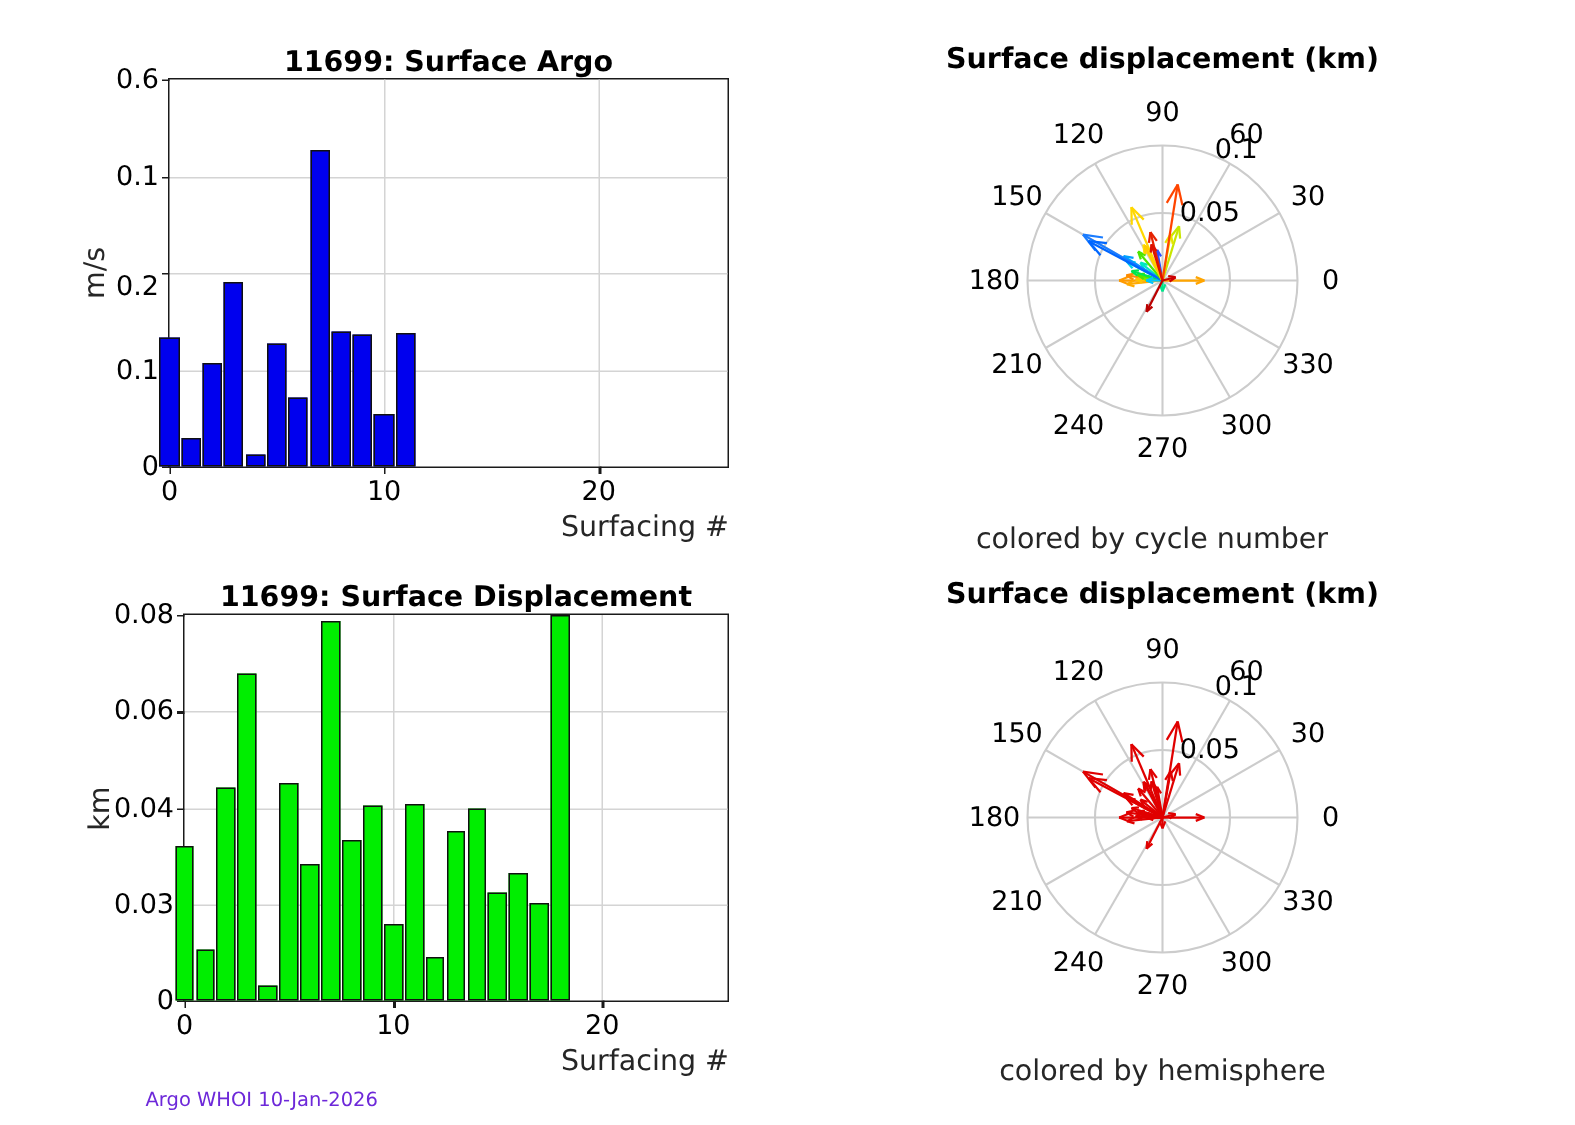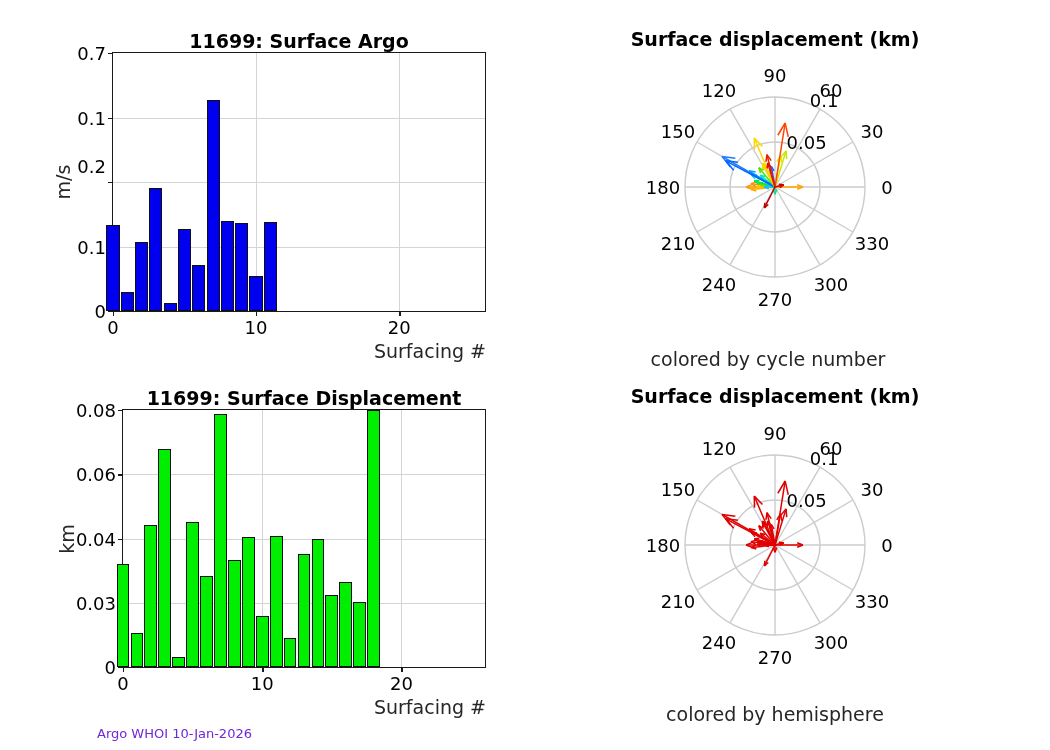--- a/index.html
+++ b/index.html
@@ -150,26 +150,26 @@
   <div class="panel">
     <div class="bar-title" style="left:112px; top:30px; width:374px;">11699: Surface Argo</div>
     <div class="axes-box" id="speed-axes" style="left:112px; top:52px; width:374px; height:260px;">
         <div class="tick-mark-y" style="top: 258px;"></div>
         <div class="tick-y" style="top: 258px;">0</div>
         <div class="gridline-h" style="top: 193.5px;"></div>
         <div class="tick-mark-y" style="top: 193.5px;"></div>
         <div class="tick-y" style="top: 193.5px;">0.1</div>
         <div class="gridline-h" style="top: 129px;"></div>
         <div class="tick-mark-y" style="top: 129px;"></div>
-        <div class="tick-y" style="top: 113px;">0.2</div>
+        <div class="tick-y" style="top: 138px;">0.2</div>
         <div class="gridline-h" style="top: 64.5px;"></div>
         <div class="tick-mark-y" style="top: 64.5px;"></div>
         <div class="tick-y" style="top: 64.5px;">0.1</div>
         <div class="tick-mark-y" style="top: 0px;"></div>
-        <div class="tick-y" style="top: 0px;">0.7</div>
+        <div class="tick-y" style="top: 0px;">0.6</div>
         <div class="tick-mark-x" style="left: 0px;"></div>
         <div class="tick-x" style="left: 0px;">0</div>
         <div class="gridline-v" style="left: 143.077px;"></div>
         <div class="tick-mark-x" style="left: 143.077px;"></div>
         <div class="tick-x" style="left: 143.077px;">10</div>
         <div class="gridline-v" style="left: 286.154px;"></div>
         <div class="tick-mark-x" style="left: 286.154px;"></div>
         <div class="tick-x" style="left: 286.154px;">20</div>
         <div class="bar" style="left: -6.58154px; width: 13.1631px; height: 86.43px; background: rgb(0, 0, 238); border-color: rgb(16, 16, 16);"></div>
         <div class="bar" style="left: 7.72615px; width: 13.1631px; height: 18.705px; background: rgb(0, 0, 238); border-color: rgb(16, 16, 16);"></div>

